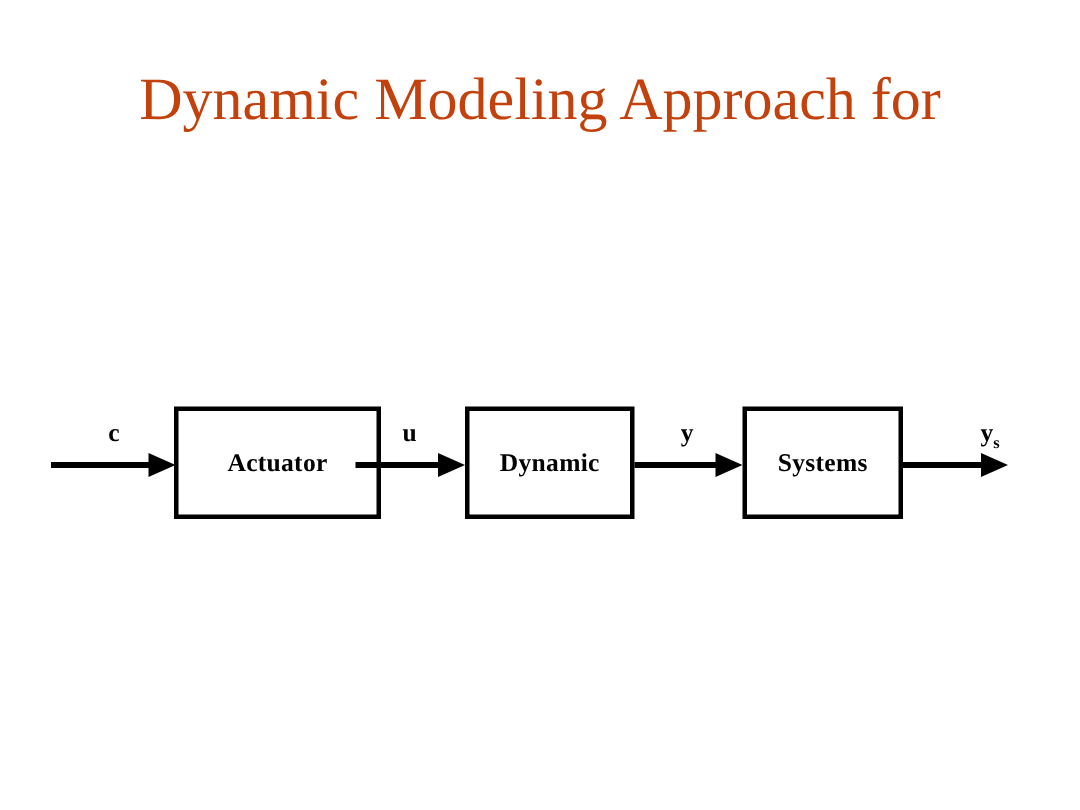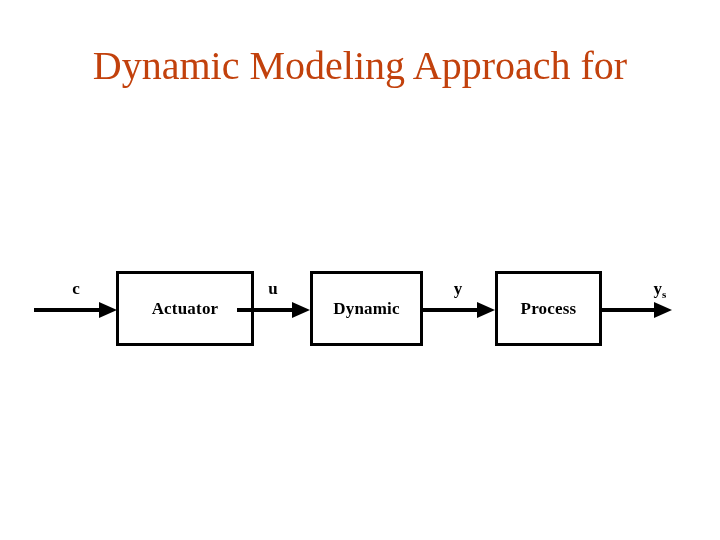--- a/index.html
+++ b/index.html
@@ -101,21 +101,21 @@
 
     <div class="block" style="left:310px; top:271px; width:113px; height:75px;">
       <span class="block-label">Dynamic</span>
     </div>
 
     <div class="arrow-line" style="left:423px; width:55px;"></div>
     <div class="arrow-head" style="left:477px;"></div>
     <div class="sig-label" style="left:438px;"><span>y</span><sub></sub></div>
 
     <div class="block" style="left:495px; top:271px; width:107px; height:75px;">
-      <span class="block-label">Process</span>
+      <span class="block-label">Systems</span>
     </div>
 
     <div class="arrow-line" style="left:602px; width:53px;"></div>
     <div class="arrow-head" style="left:654px;"></div>
     <div class="sig-label" style="left:640px;"><span>y</span><sub>s</sub></div>
 
   </div>
 </div>
 
 </body></html>

